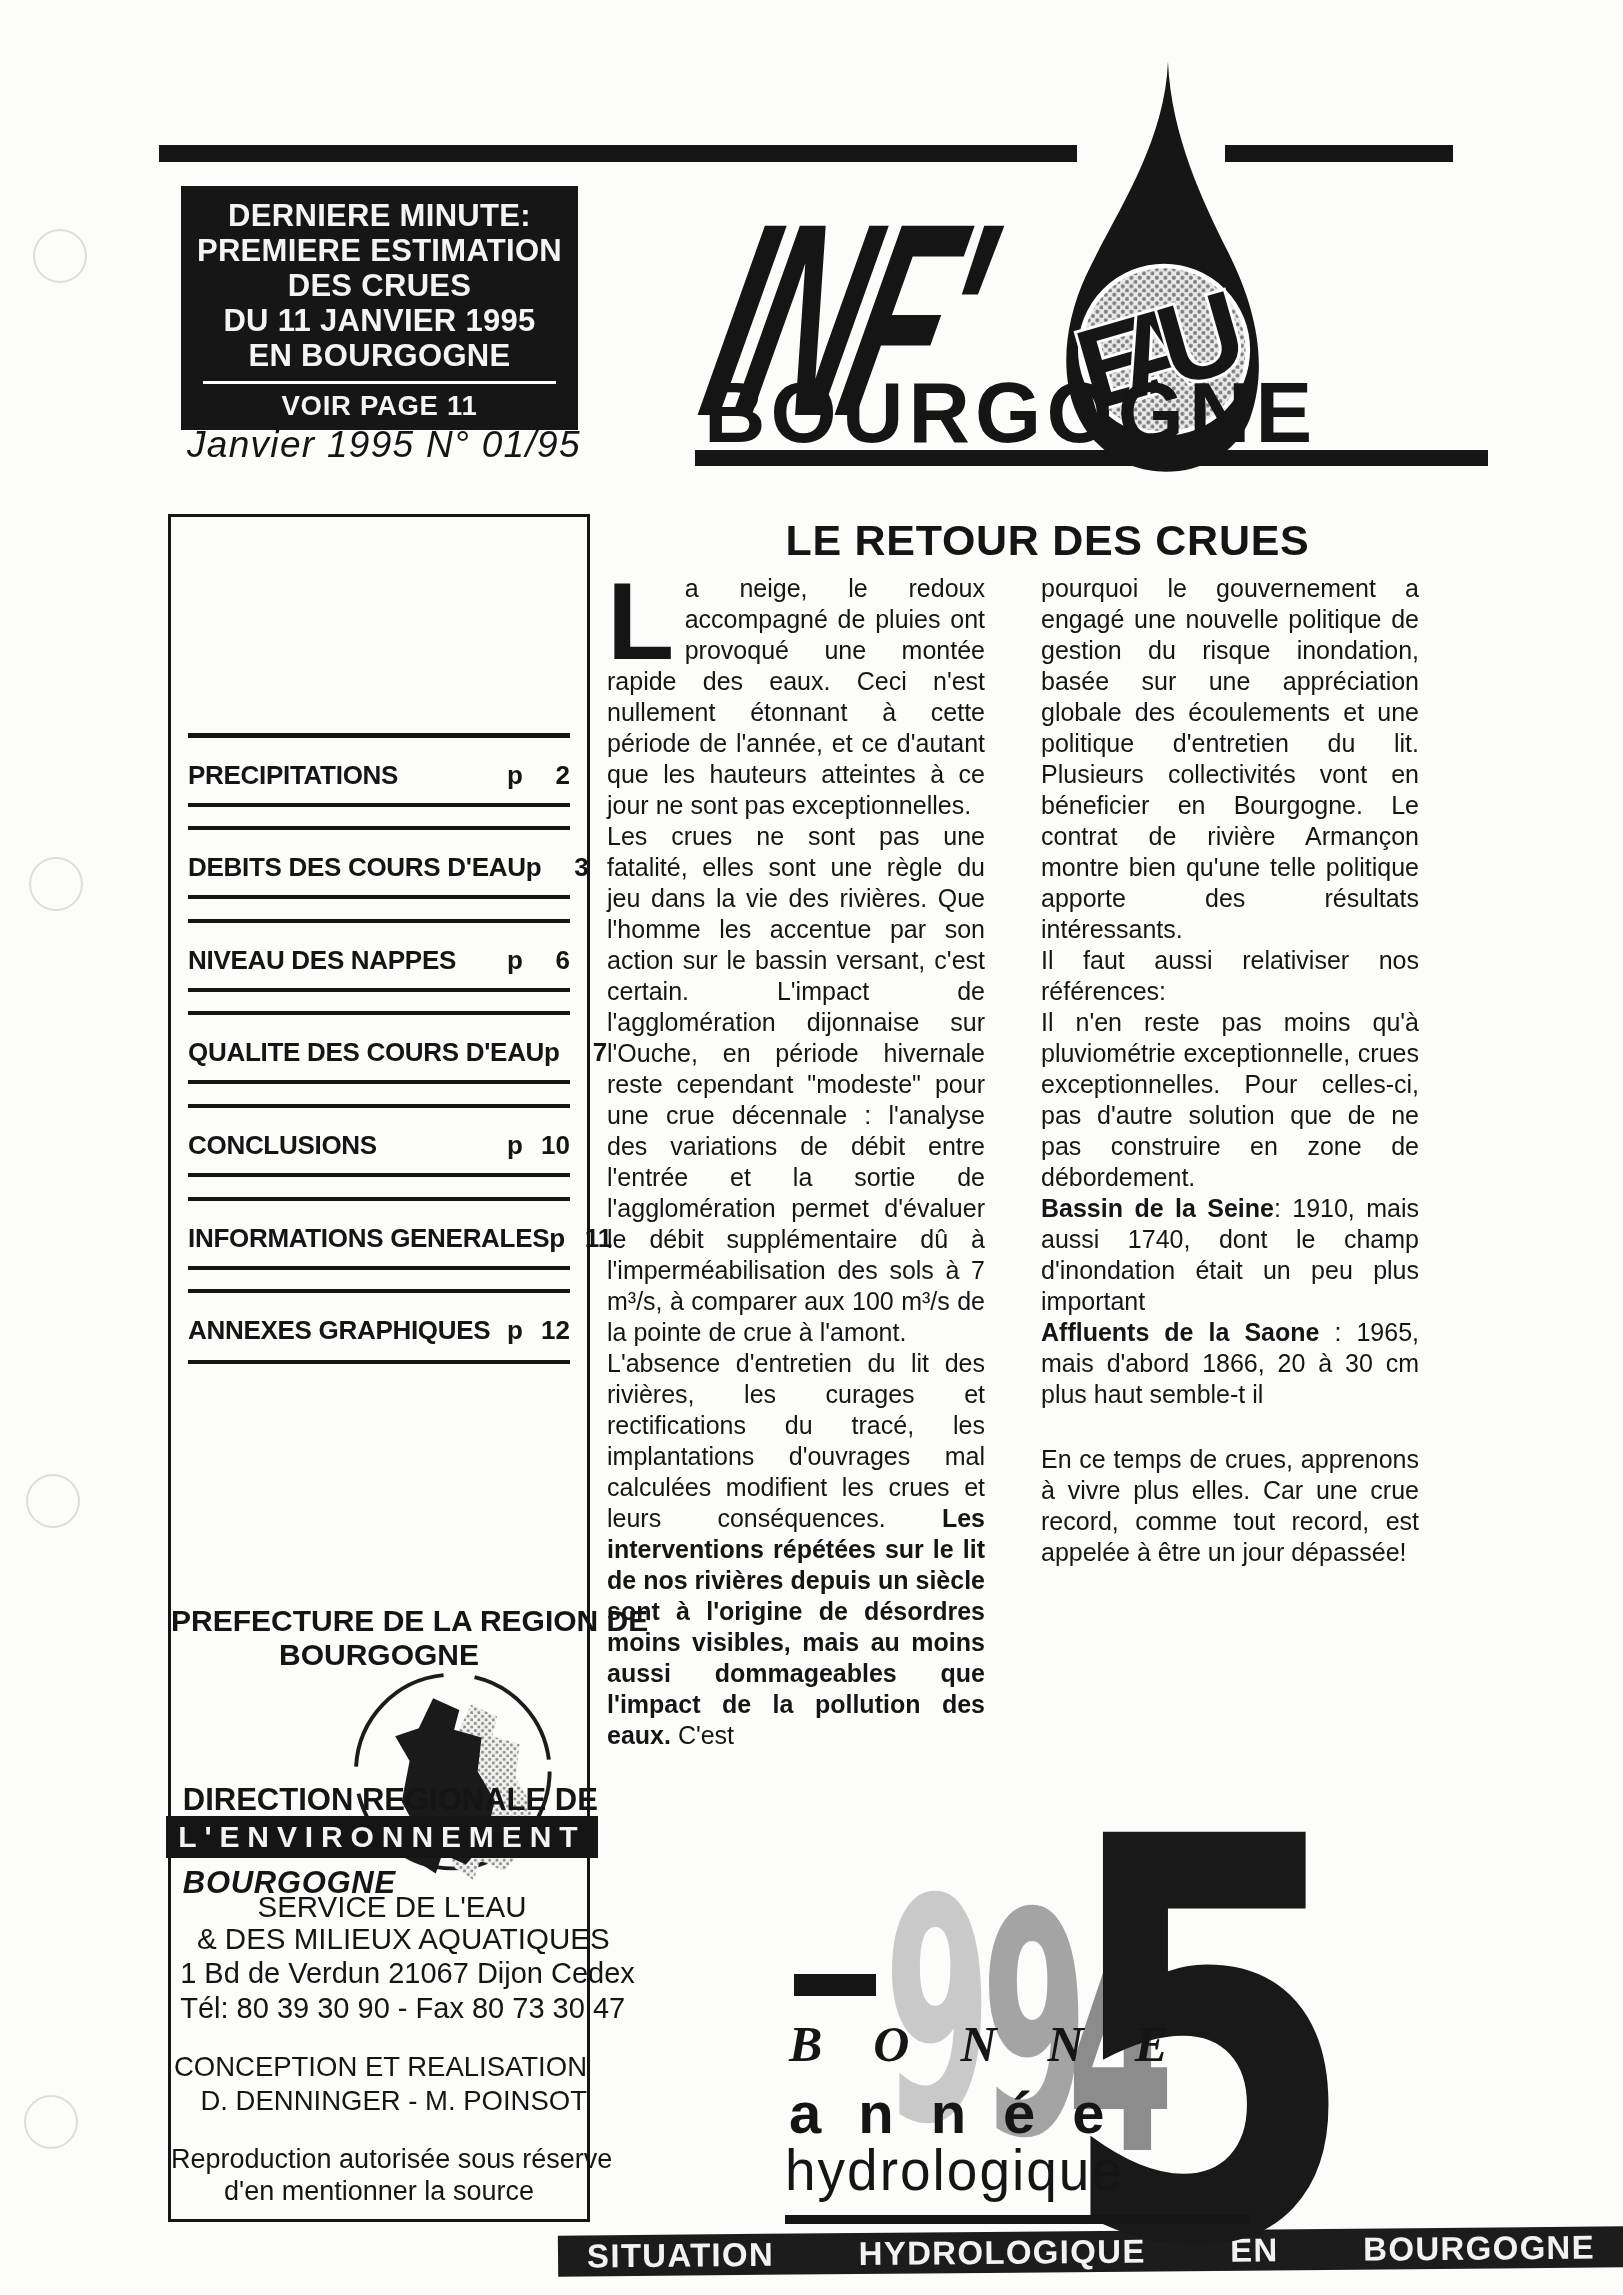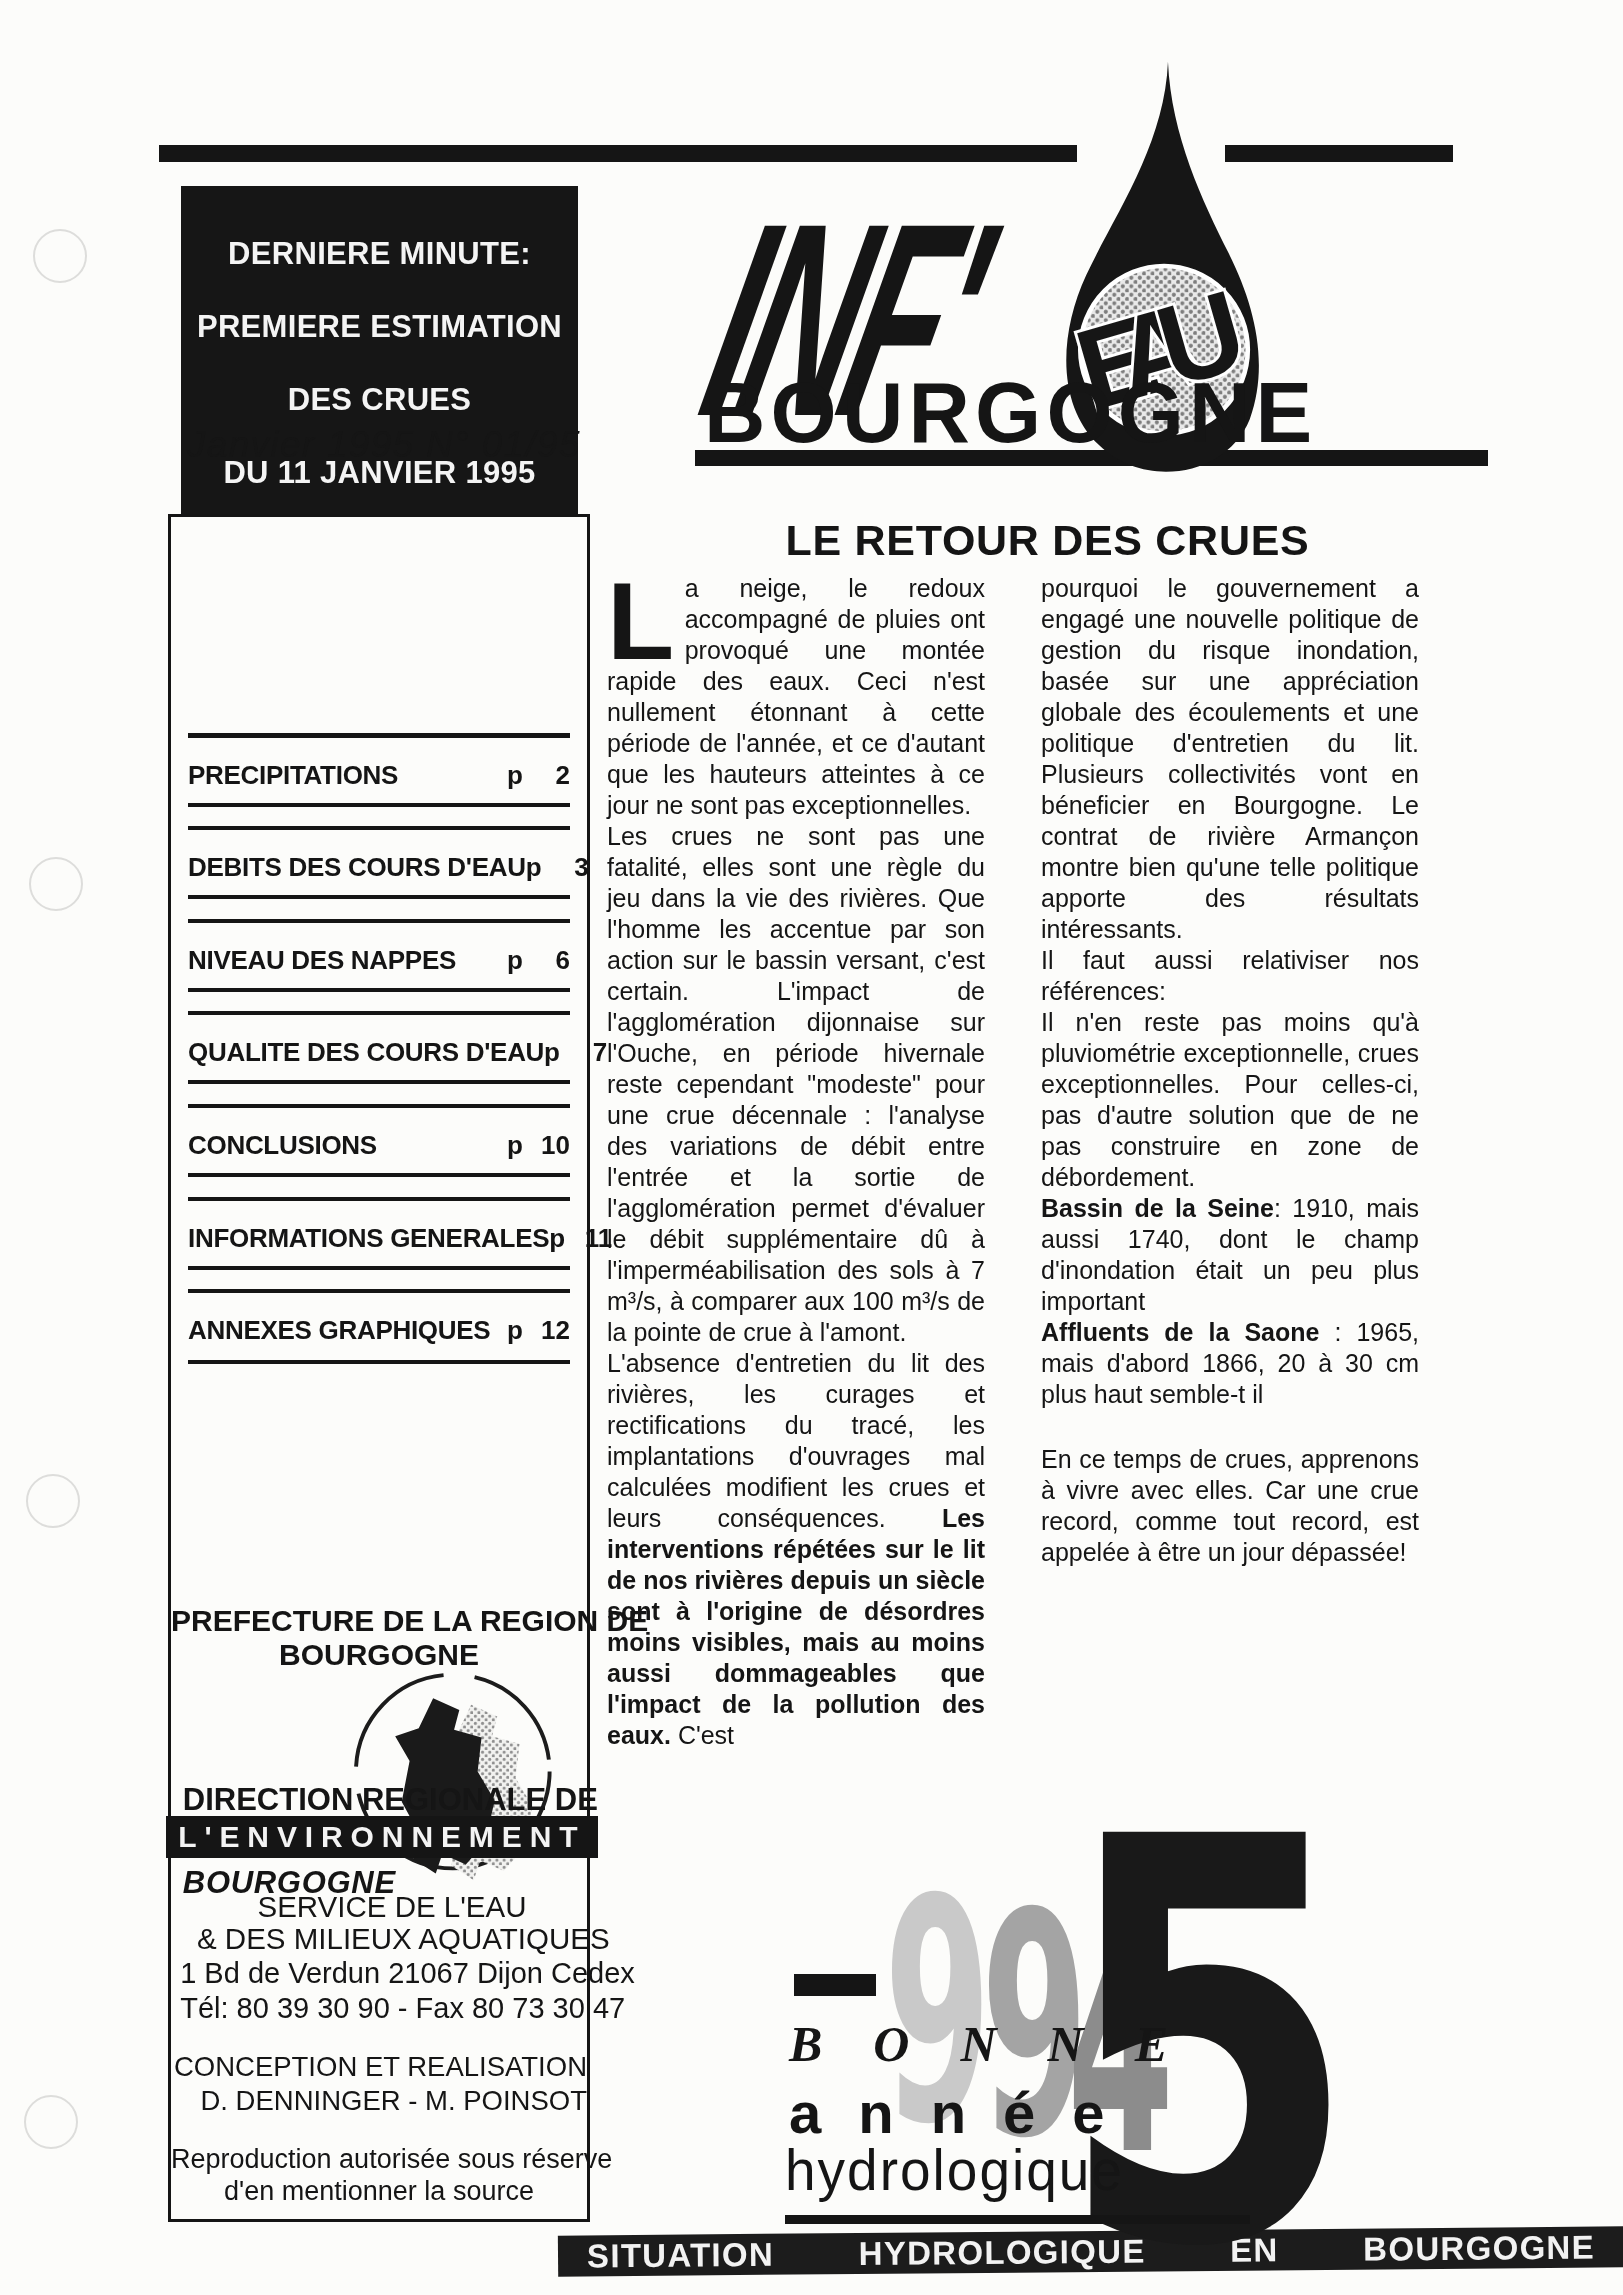--- a/index.html
+++ b/index.html
@@ -14,21 +14,21 @@
   
   .hole{position:absolute;width:50px;height:50px;border:2.6px solid #dddddb;border-radius:50%;}
 
   
   .bar-a{left:159px;top:145px;width:918px;height:17px;}
   .bar-b{left:1225px;top:145px;width:228px;height:17px;}
   .bar-c{left:695px;top:450px;width:793px;height:15.7px;}
 
   
   .flash-box{left:181px;top:186px;width:397px;background:#161616;color:#f4f4f4;text-align:center;padding-top:11.8px;}
-  .flash-line{font-weight:700;font-size:31px;line-height:35px;letter-spacing:0.3px;margin-top:38px;}
+  .flash-line{font-weight:700;font-size:31px;line-height:35px;letter-spacing:0.3px;}
   .flash-divider{margin:7.9px 22px 0 22px;border-top:3.3px solid #fff;}
   .flash-footer{font-weight:700;font-size:27.5px;line-height:33px;padding:5.2px 0 7.9px 0;letter-spacing:0.7px;}
 
   .issue-date{left:187px;top:424px;font-style:italic;font-size:37px;letter-spacing:1.3px;white-space:nowrap;}
 
   
   .inf-logo{left:753px;top:182px;font-style:italic;font-weight:700;font-size:275px;line-height:1;
     letter-spacing:-13px;transform:skewX(-14deg) scaleX(0.55);transform-origin:left top;white-space:nowrap;}
   .bourgogne-logo{left:704px;top:370px;font-weight:700;font-size:85px;line-height:1;letter-spacing:5.2px;white-space:nowrap;}
   .drop-svg{left:1035px;top:54px;}
@@ -237,21 +237,21 @@
       <p class="body-p"><span class="dropcap">L</span><span>a neige, le redoux accompagné de pluies ont provoqué une montée rapide des eaux. Ceci n'est nullement étonnant à cette période de l'année, et ce d'autant que les hauteurs atteintes à ce jour ne sont pas exceptionnelles.</span></p>
       <p class="body-p"><span>Les crues ne sont pas une fatalité, elles sont une règle du jeu dans la vie des rivières. Que l'homme les accentue par son action sur le bassin versant, c'est certain. L'impact de l'agglomération dijonnaise sur l'Ouche, en période hivernale reste cependant "modeste" pour une crue décennale : l'analyse des variations de débit entre l'entrée et la sortie de l'agglomération permet d'évaluer le débit supplémentaire dû à l'imperméabilisation des sols à 7 m³/s, à comparer aux 100 m³/s de la pointe de crue à l'amont.</span></p>
       <p class="body-p"><span>L'absence d'entretien du lit des rivières, les curages et rectifications du tracé, les implantations d'ouvrages mal calculées modifient les crues et leurs conséquences. </span><b>Les interventions répétées sur le lit de nos rivières depuis un siècle sont à l'origine de désordres moins visibles, mais au moins aussi dommageables que l'impact de la pollution des eaux.</b><span> C'est</span></p>
     </div>
   <div class="abs col col2">
       <p class="body-p"><span>pourquoi le gouvernement a engagé une nouvelle politique de gestion du risque inondation, basée sur une appréciation globale des écoulements et une politique d'entretien du lit. Plusieurs collectivités vont en béneficier en Bourgogne. Le contrat de rivière Armançon montre bien qu'une telle politique apporte des résultats intéressants.</span></p>
       <p class="body-p"><span>Il faut aussi relativiser nos références:</span></p>
       <p class="body-p"><span>Il n'en reste pas moins qu'à pluviométrie exceptionnelle, crues exceptionnelles. Pour celles-ci, pas d'autre solution que de ne pas construire en zone de débordement.</span></p>
       <p class="body-p"><b>Bassin de la Seine</b><span>: 1910, mais aussi 1740, dont le champ d'inondation était un peu plus important</span></p>
       <p class="body-p"><b>Affluents de la Saone</b><span> : 1965, mais d'abord 1866, 20 à 30 cm plus haut semble-t il</span></p>
-      <p class="body-p gap"><span>En ce temps de crues, apprenons à vivre avec elles. Car une crue record, comme tout record, est appelée à être un jour dépassée!</span></p>
+      <p class="body-p gap"><span>En ce temps de crues, apprenons à vivre plus elles. Car une crue record, comme tout record, est appelée à être un jour dépassée!</span></p>
     </div>
 
   <div class="abs digit d1">9</div>
   <div class="abs digit d2">9</div>
   <div class="abs digit d3">4</div>
   <div class="abs five">5</div>
   <div class="abs ink greet-dash"></div>
   <div class="abs greet-bonne">BONNE</div>
   <div class="abs greet-annee">année</div>
   <div class="abs greet-hydro">hydrologique</div>

